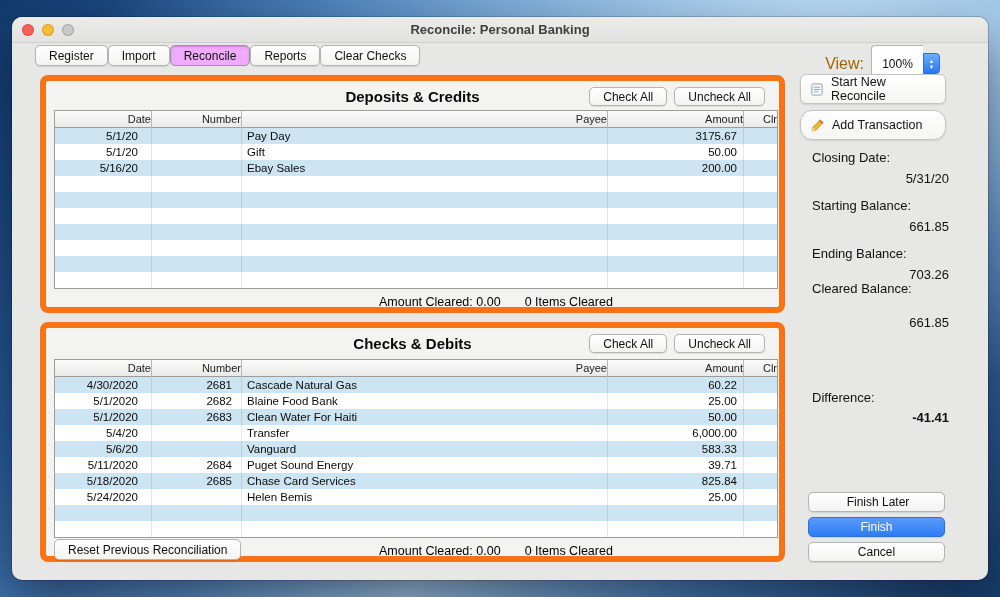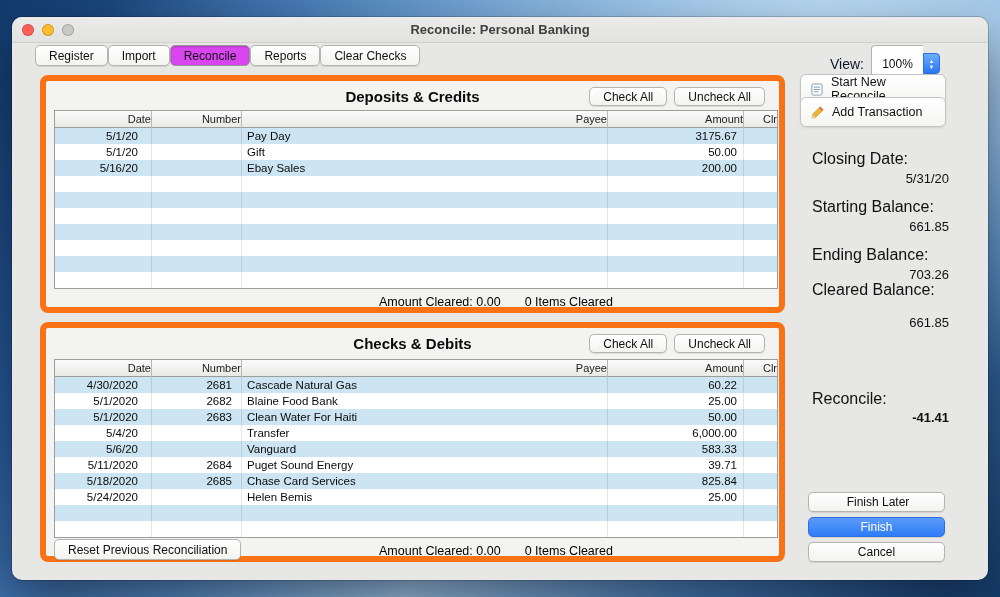--- a/index.html
+++ b/index.html
@@ -29,24 +29,24 @@
   .title {
     position:absolute; left:0; top:0; width:100%; height:26px; line-height:26px;
     text-align:center; font-size:13px; font-weight:600; color:#3f3f3f;
   }
   .btn {
     display:inline-flex; align-items:center; justify-content:center;
     background:linear-gradient(#ffffff,#f3f3f1); border:1px solid #b4b4b2;
     border-radius:5px; font-size:12px; color:#111; height:21px; padding:0 13px;
     box-shadow:0 0.5px 1px rgba(0,0,0,0.10); white-space:nowrap; cursor:default;
   }
-  .btn.active { background:#d946ef; border-color:#979795; box-shadow:inset 0 1px 2px rgba(0,0,0,0.18); }
+  .btn.active { background:#f0abfc; border-color:#979795; box-shadow:inset 0 1px 2px rgba(0,0,0,0.18); }
   .toolbar { position:absolute; left:23px; top:28px; display:flex; }
   .viewctl { position:absolute; top:28px; right:48px; display:flex; align-items:center; }
-  .viewlabel { font-size:14px; color:#0f172a; margin-right:7px; }
+  .viewlabel { font-size:16px; color:#a16207; margin-right:7px; }
   .viewbox {
     width:52px; height:37px; background:#fff; border:1px solid #b4b4b2;
     border-right:none; border-radius:4px 0 0 4px; font-size:12px;
     display:flex; align-items:center; justify-content:center; color:#111;
   }
   .stepper {
     width:17px; height:21px; border-radius:0 4px 4px 0;
     background:linear-gradient(#6aaefc,#2a76f4); border:1px solid #2b6fe0;
     display:flex; flex-direction:column; align-items:center; justify-content:center;
     color:#fff; font-size:5.5px; line-height:6px;
@@ -81,21 +81,21 @@
   .p2 .cleared-line { top:216px; }
   .resetbtn { position:absolute; left:8px; top:211px; }
   .sidebtn {
     position:absolute; left:788px; width:146px; height:30px;
     display:flex; align-items:center; gap:7px; padding:0 9px;
     background:linear-gradient(#ffffff,#f5f5f3); border:1px solid #c3c3c1;
     border-radius:6px; font-size:12.5px; color:#111;
     box-shadow:0 1px 2px rgba(0,0,0,0.10);
   }
   .fields { position:absolute; left:800px; top:133px; width:137px; }
-  .f-label { position:absolute; left:0; font-size:16px; color:#111; white-space:nowrap; }
+  .f-label { position:absolute; left:0; font-size:13px; color:#111; white-space:nowrap; }
   .f-value { position:absolute; right:0; font-size:13px; color:#111; text-align:right; width:100%; }
   .f-value.bold { font-weight:bold; }
   .bottombtn { position:absolute; left:796px; width:137px; height:20px; border-radius:5px; font-size:12px; }
   .bottombtn.blue {
     background:linear-gradient(#5b9bf8,#2e7cf6); border-color:#2b6fe0; color:#fff;
   }
   .icon-svg { display:block; }
 </style>
 </head>
 <body>
@@ -319,39 +319,39 @@
 
   <div class="sidebtn" style="top:57px;">
     <svg class="icon-svg" width="15" height="15" viewBox="0 0 15 15">
       <rect x="2" y="1.5" width="11" height="12" rx="1.5" fill="#fdfdfd" stroke="#8a97a2" stroke-width="1"></rect>
       <line x1="4" y1="5" x2="11" y2="5" stroke="#6fa3c8" stroke-width="1"></line>
       <line x1="4" y1="7.5" x2="11" y2="7.5" stroke="#6fa3c8" stroke-width="1"></line>
       <line x1="4" y1="10" x2="9" y2="10" stroke="#6fa3c8" stroke-width="1"></line>
     </svg>
     <span>Start New Reconcile</span>
   </div>
-  <div class="sidebtn" style="top:80px;">
+  <div class="sidebtn" style="top:93px;border-radius:12px;">
     <svg class="icon-svg" width="15" height="15" viewBox="0 0 15 15">
       <path d="M10.2 1.8 L13.2 4.8 L5.6 12.4 L2 13 L2.6 9.4 Z" fill="#f2b32e" stroke="#c98f1b" stroke-width="0.7"></path>
       <path d="M2.6 9.4 L5.6 12.4 L2 13 Z" fill="#e8d7b0"></path>
       <path d="M10.2 1.8 L13.2 4.8 L12 6 L9 3 Z" fill="#e06a5a"></path>
     </svg>
     <span>Add Transaction</span>
   </div>
 
   <div class="fields">
     <div class="f-label" style="top:0;">Closing Date:</div>
     <div class="f-value" style="top:21px;">5/31/20</div>
     <div class="f-label" style="top:48px;">Starting Balance:</div>
     <div class="f-value" style="top:69px;">661.85</div>
     <div class="f-label" style="top:96px;">Ending Balance:</div>
     <div class="f-value" style="top:117px;">703.26</div>
     <div class="f-label" style="top:131px;">Cleared Balance:</div>
     <div class="f-value" style="top:165px;">661.85</div>
-    <div class="f-label" style="top:240px;">Reconcile:</div>
+    <div class="f-label" style="top:240px;">Difference:</div>
     <div class="f-value bold" style="top:260px;">-41.41</div>
   </div>
 
   <div class="btn bottombtn" style="top:475px;padding-left:16px;">Finish Later</div>
   <div class="btn bottombtn blue" style="top:500px;">Finish</div>
   <div class="btn bottombtn" style="top:525px;">Cancel</div>
 
 </div>
 
 </body></html>

